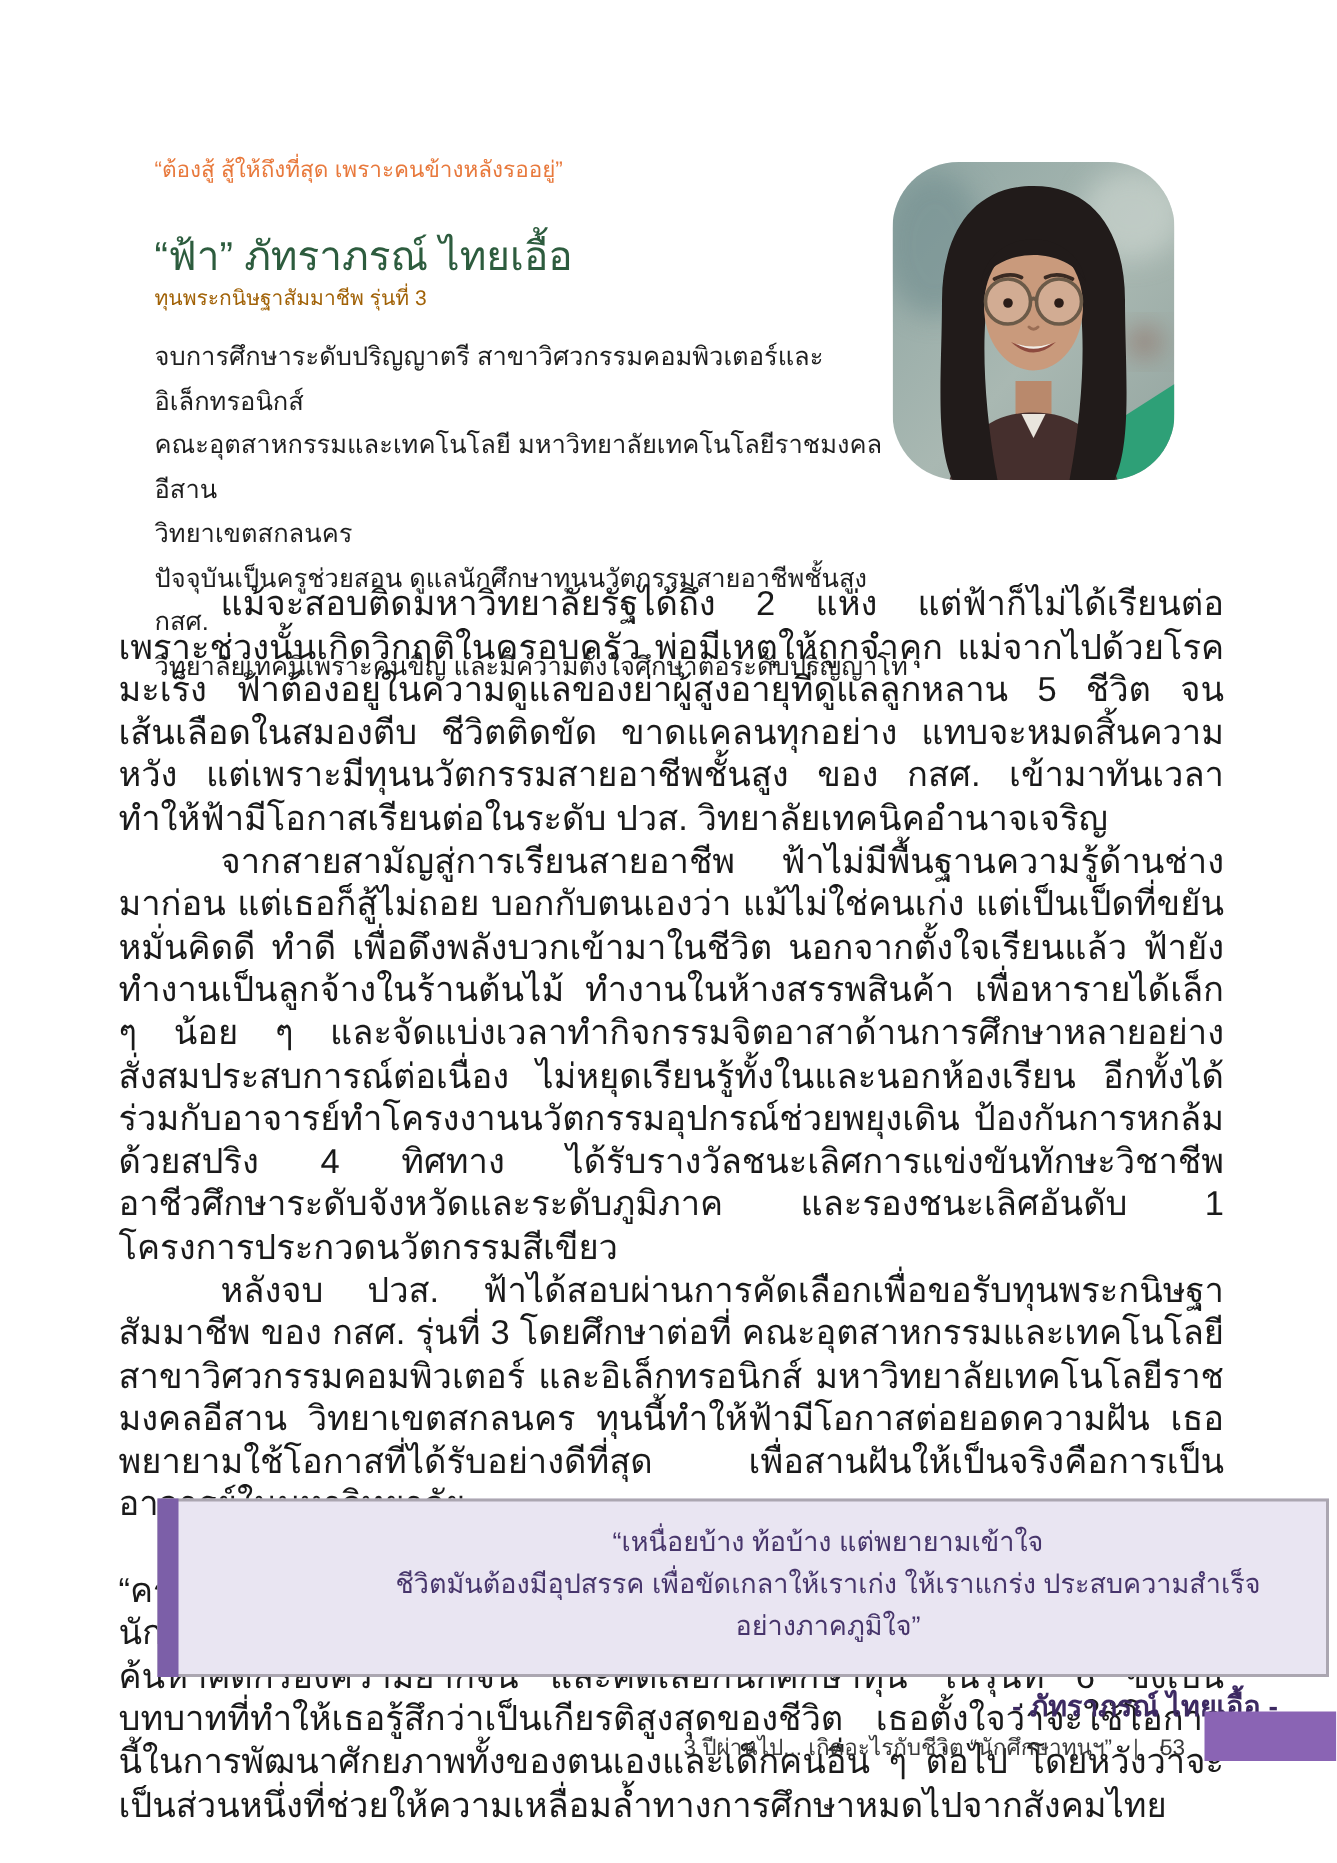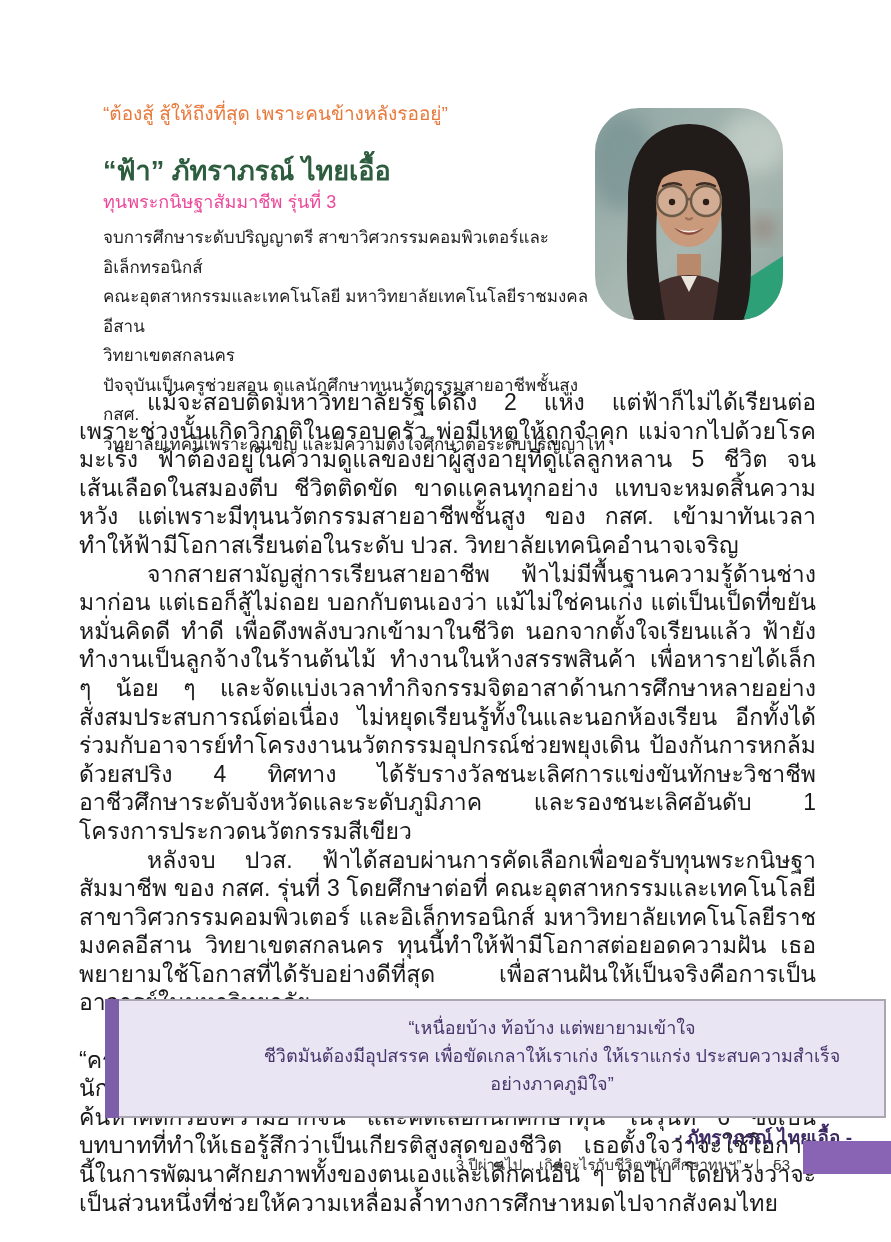--- a/index.html
+++ b/index.html
@@ -9,39 +9,39 @@
     height: 1242px;
     background: #ffffff;
     overflow: hidden;
     font-family: "Liberation Sans", "DejaVu Sans", sans-serif;
     color: #1a1a1a;
   }
   .top-quote {
     position: absolute;
     left: 103px; top: 101px;
     width: 500px;
-    font-size: 19px;
+    font-size: 15px;
     line-height: 26px;
     color: #E8793C;
     font-weight: 500;
   }
   .person-name {
     position: absolute;
     left: 103px; top: 149px;
     width: 500px;
     font-size: 27px;
-    font-weight: bold;
+    font-weight: normal;
     color: #2D5C3E;
   }
   .scholarship-subtitle {
     position: absolute;
     left: 103px; top: 187px;
     width: 500px;
-    font-size: 18px;
-    color: #ec4899;
+    font-size: 14px;
+    color: #a16207;
   }
   .intro-text {
     position: absolute;
     left: 103px; top: 223px;
     width: 505px;
     font-size: 17px;
     line-height: 29.5px;
     white-space: pre-line;
     color: #1f1f1f;
   }

